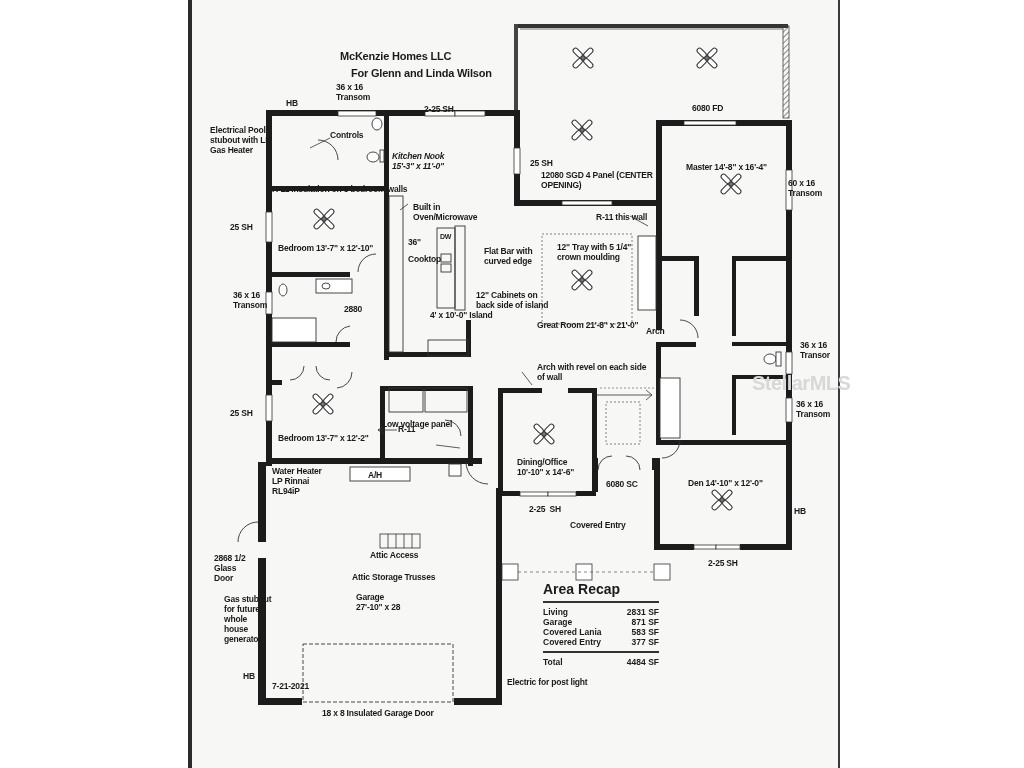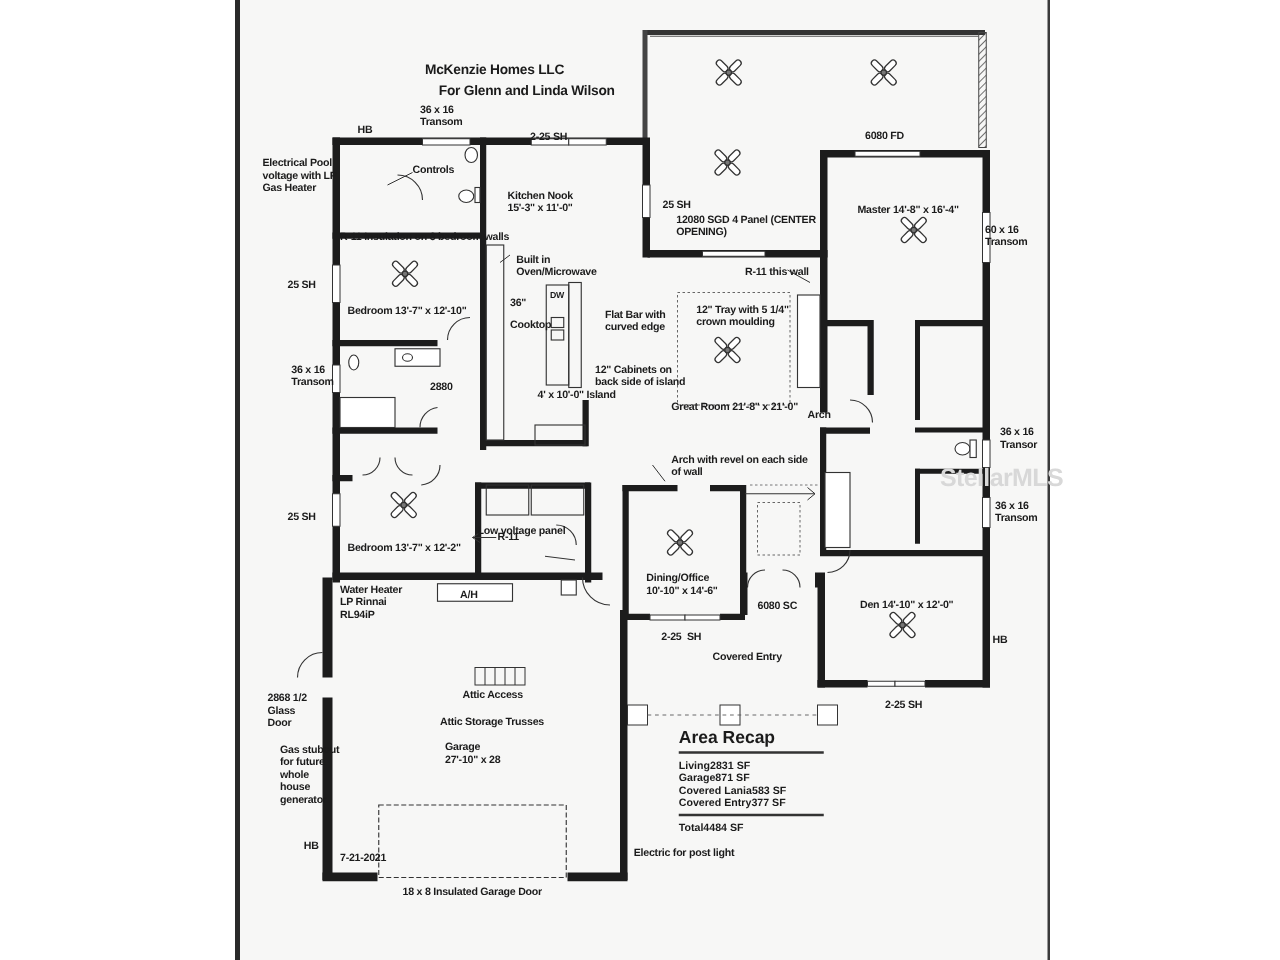--- a/index.html
+++ b/index.html
@@ -9,21 +9,21 @@
            border-left:4px solid #2a2a2a; border-right:2px solid #3a3a3a; }
   .lbl { position:absolute; font-family:"Liberation Sans", sans-serif; font-weight:bold; color:#1b1b1b;
          font-size:8.5px; line-height:10px; white-space:pre; letter-spacing:-0.2px; }
   .lbl.big { font-size:11px; line-height:13px; }
   svg.plan { position:absolute; left:0; top:0; }
   .watermark { position:absolute; left:752px; top:372px; font-size:20px; color:#d8d8d8; font-weight:bold;
                font-family:"Liberation Sans", sans-serif; letter-spacing:-0.5px; }
   .recap { position:absolute; left:543px; top:581px; width:116px; }
   .recap .title { font-size:14px; font-weight:bold; color:#1b1b1b; }
   .recap .rule { border-top:2.5px double #333; margin:4px 0 3px 0; height:1px; }
-  .recap .row { display:flex; font-size:8.5px; font-weight:bold; color:#1b1b1b; line-height:10px; }
+  .recap .row { display:flex; justify-content:space-between; font-size:8.5px; font-weight:bold; color:#1b1b1b; line-height:10px; }
 </style>
 </head>
 <body>
 
 <div class="sheet"></div>
 
 <svg class="plan" width="1024" height="768">
   <defs>
     <g id="fan">
       <g stroke="#333" stroke-width="1" fill="#fff">
@@ -215,25 +215,25 @@
   </g>
 </svg>
 
 <div class="lbl big" style="left:340px;top:50px;">McKenzie Homes LLC</div>
 <div class="lbl big" style="left:333px;top:67px;padding-left:18px;">For Glenn and Linda Wilson</div>
 
 <div class="lbl" style="left:336px;top:82px;">36 x 16
 Transom</div>
 <div class="lbl" style="left:286px;top:98px;">HB</div>
 <div class="lbl" style="left:210px;top:125px;">Electrical Pool
-voltage with LP
+stubout with LP
 Gas Heater</div>
 <div class="lbl" style="left:330px;top:130px;">Controls</div>
 <div class="lbl" style="left:424px;top:104px;">2-25 SH</div>
-<div class="lbl" style="left:406px;top:151px;">Kitchen Nook
+<div class="lbl" style="left:392px;top:151px;font-style:italic;">Kitchen Nook
 15'-3" x 11'-0"</div>
 <div class="lbl" style="left:272px;top:184px;">R-11 Insulation on 3 bedroom walls</div>
 
 <div class="lbl" style="left:230px;top:222px;">25 SH</div>
 <div class="lbl" style="left:278px;top:243px;">Bedroom 13'-7" x 12'-10"</div>
 <div class="lbl" style="left:233px;top:290px;">36 x 16
 Transom</div>
 <div class="lbl" style="left:344px;top:304px;">2880</div>
 <div class="lbl" style="left:230px;top:408px;">25 SH</div>
 <div class="lbl" style="left:278px;top:433px;">Bedroom 13'-7" x 12'-2"</div>

